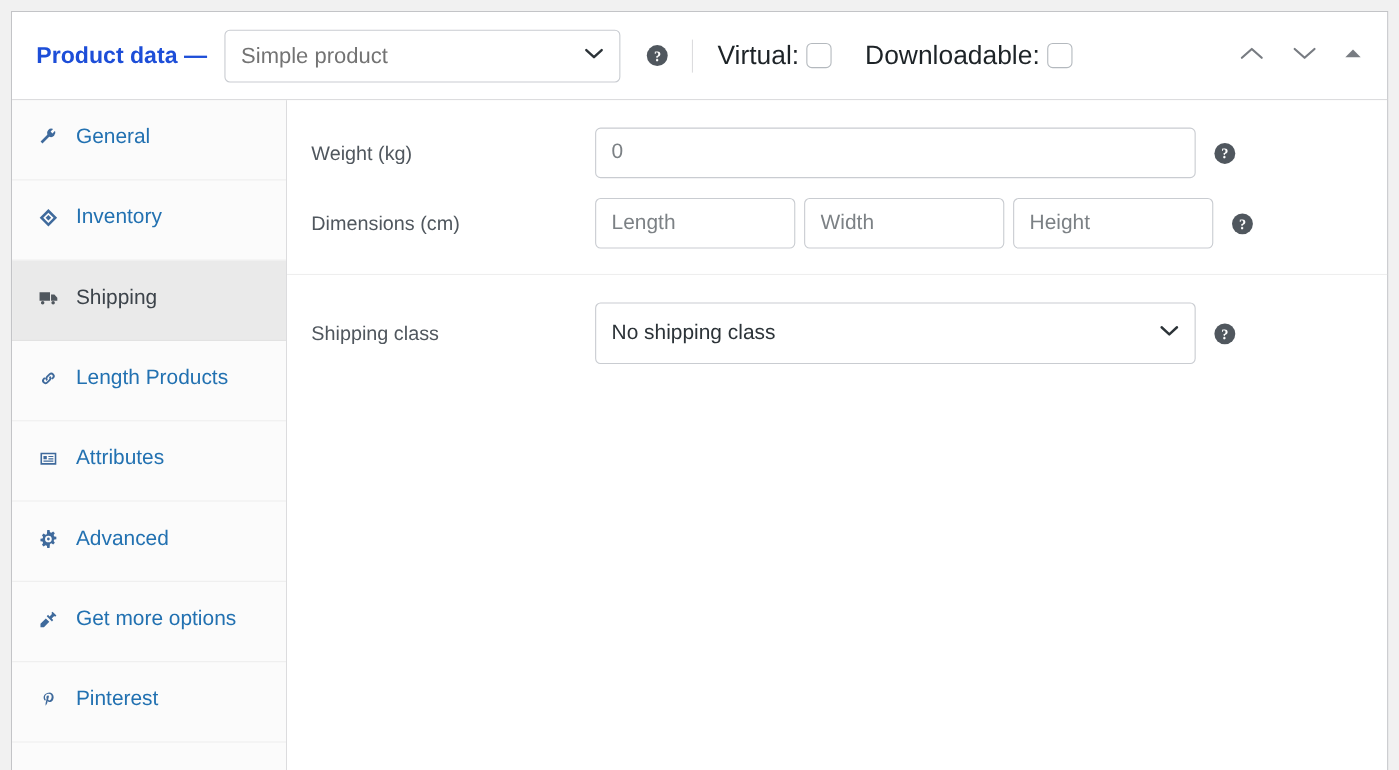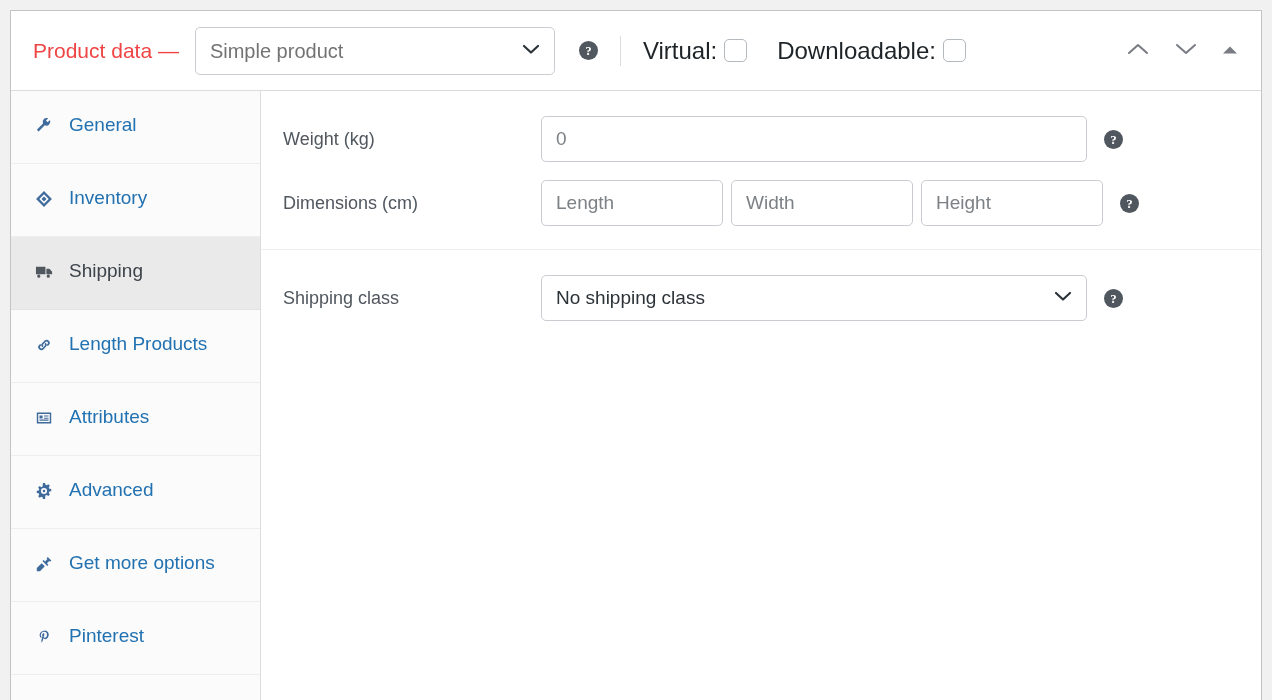--- a/index.html
+++ b/index.html
@@ -28,22 +28,22 @@
     position: relative;
     height: 80px;
     border-bottom: 1px solid #dcdcde;
     display: flex;
     align-items: center;
     padding: 0 22px 0 22px;
     background: #fff;
   }
   .panel-title {
     font-size: 21px;
-    color: #ef4444;
-    font-weight: 400;
+    color: #1d4ed8;
+    font-weight: 700;
     white-space: nowrap;
     margin-right: 16px;
   }
   .type-select {
     position: relative;
     width: 360px;
     height: 48px;
     border: 1px solid #c9ccd1;
     border-radius: 5px;
     background: #fff;
@@ -187,21 +187,21 @@
     outline: none;
   }
   .text-input::placeholder { color: #7c8185; opacity: 1; }
   .w-weight { width: 546px; }
   .w-dim { width: 182px; }
   .dims { display: flex; gap: 8px; }
 
   .select-box {
     position: relative;
     width: 546px;
-    height: 46px;
+    height: 56px;
     border: 1px solid #c9ccd1;
     border-radius: 5px;
     background: #fff;
     display: flex;
     align-items: center;
     padding: 0 36px 0 14px;
   }
   .select-box .label {
     font-size: 19px;
     color: #2c3338;

